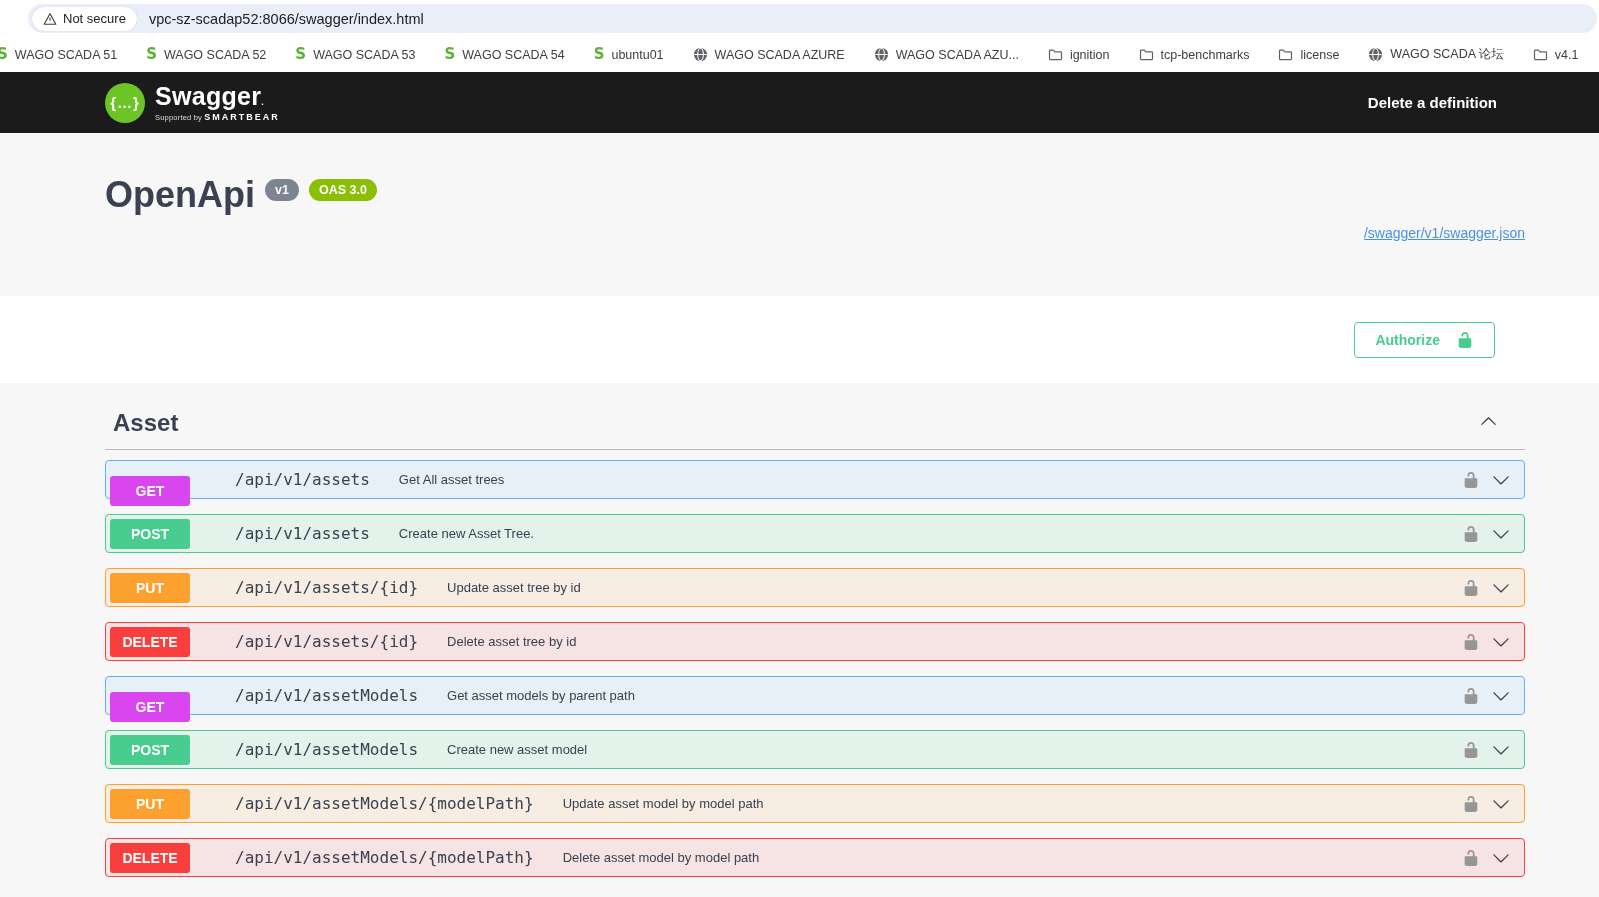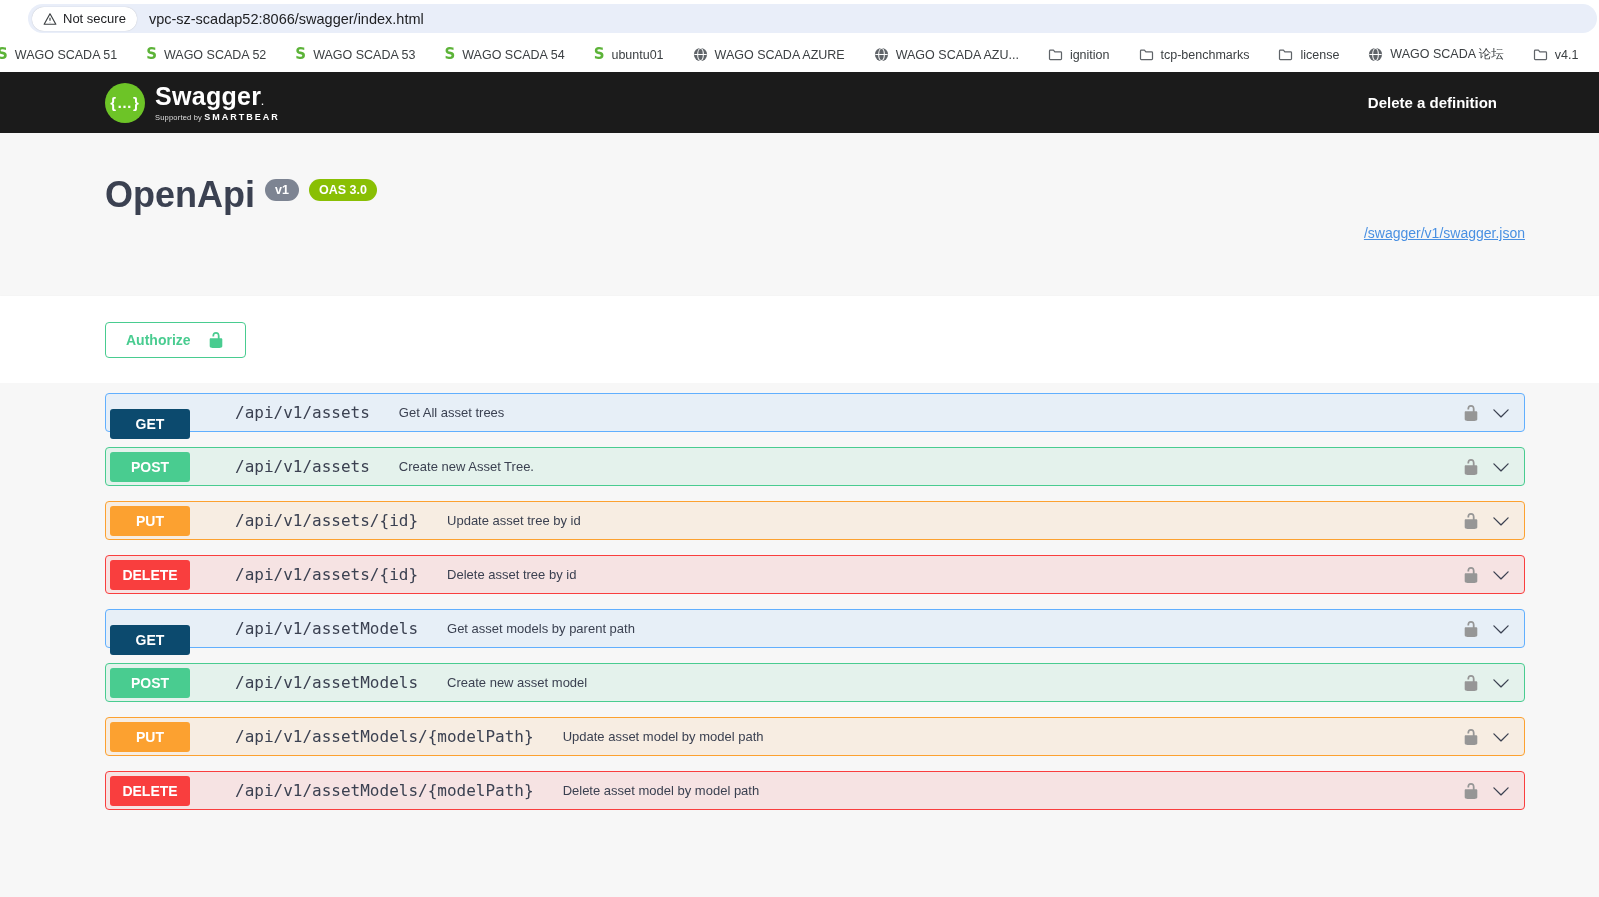--- a/index.html
+++ b/index.html
@@ -44,21 +44,21 @@
   .title-row { display:flex; align-items:flex-start; gap:10px; }
   .api-title { font-size:36px; font-weight:700; color:#3b4151; line-height:1; }
   .pills { display:flex; gap:10px; margin-top:2px; }
   .pill { font-size:12.5px; font-weight:700; color:#fff; padding:4px 10px; border-radius:13px; }
   .pill.version { background:#7d8492; }
   .pill.oas { background:#89bf04; }
   .spec-link { display:inline-block; margin-top:12px; font-size:14px; color:#4990e2; text-decoration:underline; cursor:pointer; }
 
   
   .scheme-section { height:87px; background:#fff; box-shadow:0 1px 2px 0 rgba(0,0,0,.15); display:flex; align-items:center; }
-  .auth-wrap { width:1420px; margin-left:105px; display:flex; padding-right:30px; }
+  .auth-wrap { width:1420px; margin-left:105px; display:flex; justify-content:flex-end; padding-right:30px; }
   .btn-authorize { display:flex; align-items:center; gap:16px; background:transparent; border:1px solid #49cc90; border-radius:4px; padding:8px 20px; cursor:pointer; }
   .btn-authorize span { color:#49cc90; font-weight:700; font-size:14px; }
   .btn-authorize svg { width:18px; height:18px; fill:#49cc90; }
 
   
   .ops-section { background:#f7f7f7; height:514px; }
   .section-header { display:flex; align-items:center; justify-content:space-between; padding:26px 28px 12px 8px; border-bottom:1px solid rgba(59,65,81,.35); }
   .section-title { font-size:24px; font-weight:700; color:#3b4151; }
   .collapse-btn { background:none; border:none; cursor:pointer; padding:0; }
   .collapse-btn svg { width:17px; height:17px; fill:#3b4151; }
@@ -70,21 +70,21 @@
   .op-icons { margin-left:auto; display:flex; align-items:center; gap:12px; }
   .op-lock { background:none; border:none; cursor:pointer; padding:0; }
   .op-lock svg { width:18px; height:18px; fill:#969696; display:block; }
   .op-chevron { background:none; border:none; cursor:pointer; padding:0; }
   .op-chevron svg { width:18px; height:18px; fill:#3b4151; display:block; }
 
   .oprow[data-method="get"]    { border-color:#61affe; background:rgba(97,175,254,.1); }
   .oprow[data-method="post"]   { border-color:#49cc90; background:rgba(73,204,144,.1); }
   .oprow[data-method="put"]    { border-color:#fca130; background:rgba(252,161,48,.1); }
   .oprow[data-method="delete"] { border-color:#f93e3e; background:rgba(249,62,62,.1); }
-  .oprow[data-method="get"]    .method-badge { background:#0c4a6e;margin-top:23px; }
+  .oprow[data-method="get"]    .method-badge { background:#d946ef;margin-top:23px; }
   .oprow[data-method="post"]   .method-badge { background:#49cc90; }
   .oprow[data-method="put"]    .method-badge { background:#fca130; }
   .oprow[data-method="delete"] .method-badge { background:#f93e3e; }
 </style>
 </head>
 <body>
 
 <div class="addr-row">
   <div class="omnibox">
     <div class="sec-chip">
@@ -230,20 +230,28 @@
       <span>Authorize</span>
       <svg viewBox="0 0 20 20">
         <path d="M15.8 8H14V5.6C14 2.703 12.665 1 10 1 7.334 1 6 2.703 6 5.6V6h2v-.801C8 3.754 8.797 3 10 3c1.203 0 2 .754 2 2.199V8H4c-.553 0-1 .646-1 1.199V17c0 .549.428 1.139.951 1.307l1.197.387C5.672 18.861 6.55 19 7.1 19h5.8c.549 0 1.428-.139 1.951-.307l1.196-.387c.524-.167.953-.757.953-1.306V9.199C17 8.646 16.352 8 15.8 8z"></path>
       </svg>
     </button>
   </div>
 </div>
 
 <div class="ops-section">
   <div class="container">
+    <div class="section-header">
+      <span class="section-title">Asset</span>
+      <button class="collapse-btn">
+        <svg viewBox="0 0 20 20" transform="rotate(180)">
+          <path d="M17.418 6.109c.272-.268.709-.268.979 0s.271.701 0 .969l-7.908 7.83c-.27.268-.707.268-.979 0l-7.908-7.83c-.27-.268-.27-.701 0-.969.271-.268.709-.268.979 0L10 13.25l7.418-7.141z"></path>
+        </svg>
+      </button>
+    </div>
     <div class="ops-list">
         <div class="oprow" data-method="get">
     <span class="method-badge">GET</span>
     <span class="op-path">/api/v1/assets</span>
     <span class="op-desc">Get All asset trees</span>
     <span class="op-icons">
       <button class="op-lock">
         <svg viewBox="0 0 20 20">
           <path d="M15.8 8H14V5.6C14 2.703 12.665 1 10 1 7.334 1 6 2.703 6 5.6V6h2v-.801C8 3.754 8.797 3 10 3c1.203 0 2 .754 2 2.199V8H4c-.553 0-1 .646-1 1.199V17c0 .549.428 1.139.951 1.307l1.197.387C5.672 18.861 6.55 19 7.1 19h5.8c.549 0 1.428-.139 1.951-.307l1.196-.387c.524-.167.953-.757.953-1.306V9.199C17 8.646 16.352 8 15.8 8z"></path>
         </svg>

